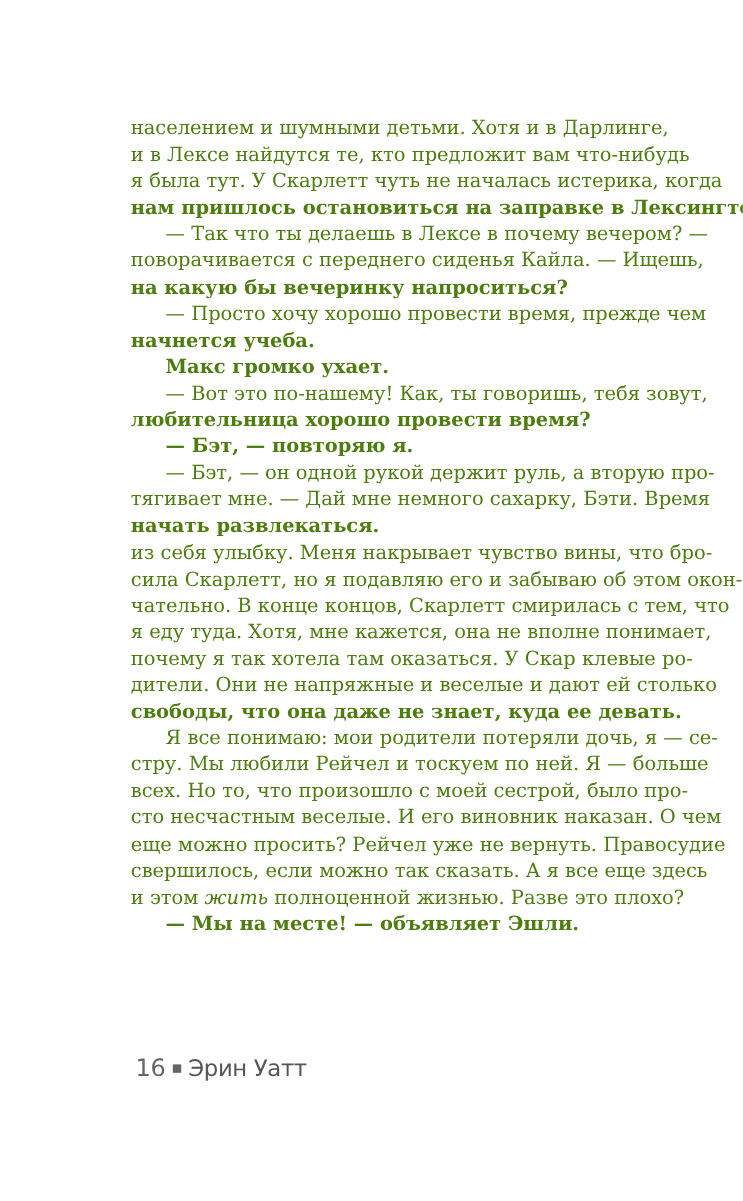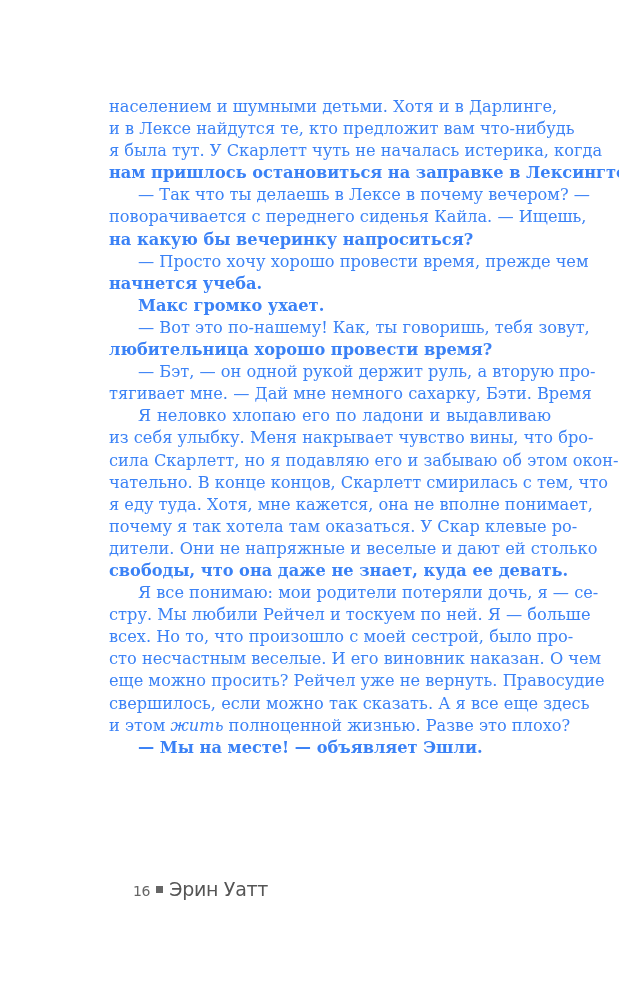--- a/index.html
+++ b/index.html
@@ -3,57 +3,58 @@
 <meta charset="utf-8">
 <style>
   html, body { margin: 0; padding: 0; }
   body {
     width: 619px; height: 1001px; background: #ffffff;
     position: relative; overflow: hidden;
   }
   .page {
     position: absolute; left: 109px; top: 96px; width: 442px;
     font-family: "DejaVu Serif", "Liberation Serif", serif;
-    font-size: 16.2px; line-height: 22.1px; color: #3b82f6;
+    font-size: 16.2px; line-height: 22.1px; color: #4d7c0f;
   }
   .line {
     display: block; white-space: nowrap; height: 22.1px;
     text-align: justify; text-align-last: justify;
   }
   .line.last { text-align-last: left; font-weight: bold; }
   .line.indent { padding-left: 29px; }
   .ital { font-style: italic; }
   .footer {
     position: absolute; left: 113px; top: 878px;
     font-family: "DejaVu Sans", "Liberation Sans", sans-serif;
     font-size: 19px; color: #555; letter-spacing: -0.3px;
   }
-  .footer .num { font-size: 14px; color: #666; margin-left: 20px; }
+  .footer .num { font-size: 20px; color: #666; }
   .footer .bullet { display: inline-block; width: 7px; height: 7px; background: #666; margin: 0 6px 3px 6px; vertical-align: middle; }
 </style>
 </head>
 <body>
 
 <div class="page" id="page">
 
   <span class="line">населением и шумными детьми. Хотя и в Дарлинге,</span>
     <span class="line">и в Лексе найдутся те, кто предложит вам что-нибудь</span>
     <span class="line">я была тут. У Скарлетт чуть не началась истерика, когда</span>
     <span class="line last">нам пришлось остановиться на заправке в Лексингтоне.</span>
     <span class="line indent">— Так что ты делаешь в Лексе в почему вечером? —</span>
     <span class="line">поворачивается с переднего сиденья Кайла. — Ищешь,</span>
     <span class="line last">на какую бы вечеринку напроситься?</span>
     <span class="line indent">— Просто хочу хорошо провести время, прежде чем</span>
     <span class="line last">начнется учеба.</span>
     <span class="line indent last">Макс громко ухает.</span>
     <span class="line indent">— Вот это по-нашему! Как, ты говоришь, тебя зовут,</span>
     <span class="line last">любительница хорошо провести время?</span>
+    <span class="line indent last">— Бэт, — повторяю я.</span>
     <span class="line indent">— Бэт, — он одной рукой держит руль, а вторую про-</span>
     <span class="line">тягивает мне. — Дай мне немного сахарку, Бэти. Время</span>
-    <span class="line indent">Я неловко хлопаю его по ладони и выдавливаю</span>
+    <span class="line last">начать развлекаться.</span>
     <span class="line">из себя улыбку. Меня накрывает чувство вины, что бро-</span>
     <span class="line">сила Скарлетт, но я подавляю его и забываю об этом окон-</span>
     <span class="line">чательно. В конце концов, Скарлетт смирилась с тем, что</span>
     <span class="line">я еду туда. Хотя, мне кажется, она не вполне понимает,</span>
     <span class="line">почему я так хотела там оказаться. У Скар клевые ро-</span>
     <span class="line">дители. Они не напряжные и веселые и дают ей столько</span>
     <span class="line last">свободы, что она даже не знает, куда ее девать.</span>
     <span class="line indent">Я все понимаю: мои родители потеряли дочь, я — се-</span>
     <span class="line">стру. Мы любили Рейчел и тоскуем по ней. Я — больше</span>
     <span class="line">всех. Но то, что произошло с моей сестрой, было про-</span>

